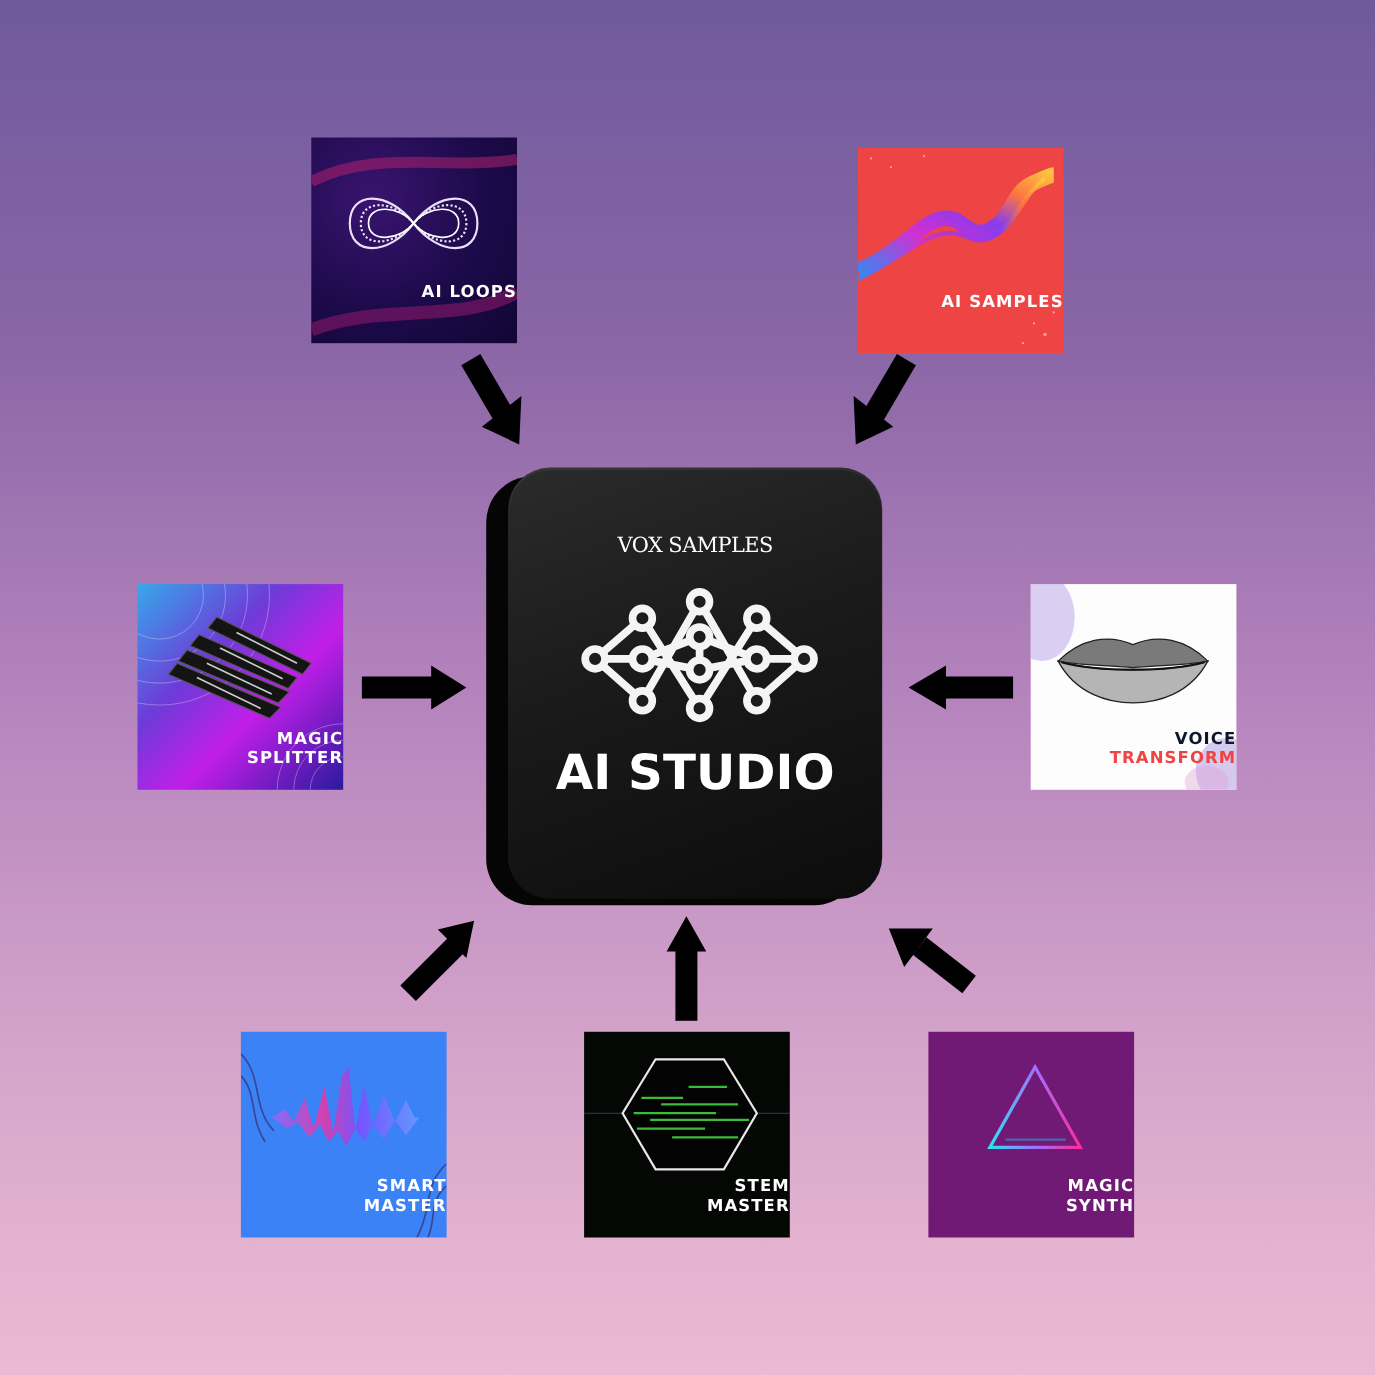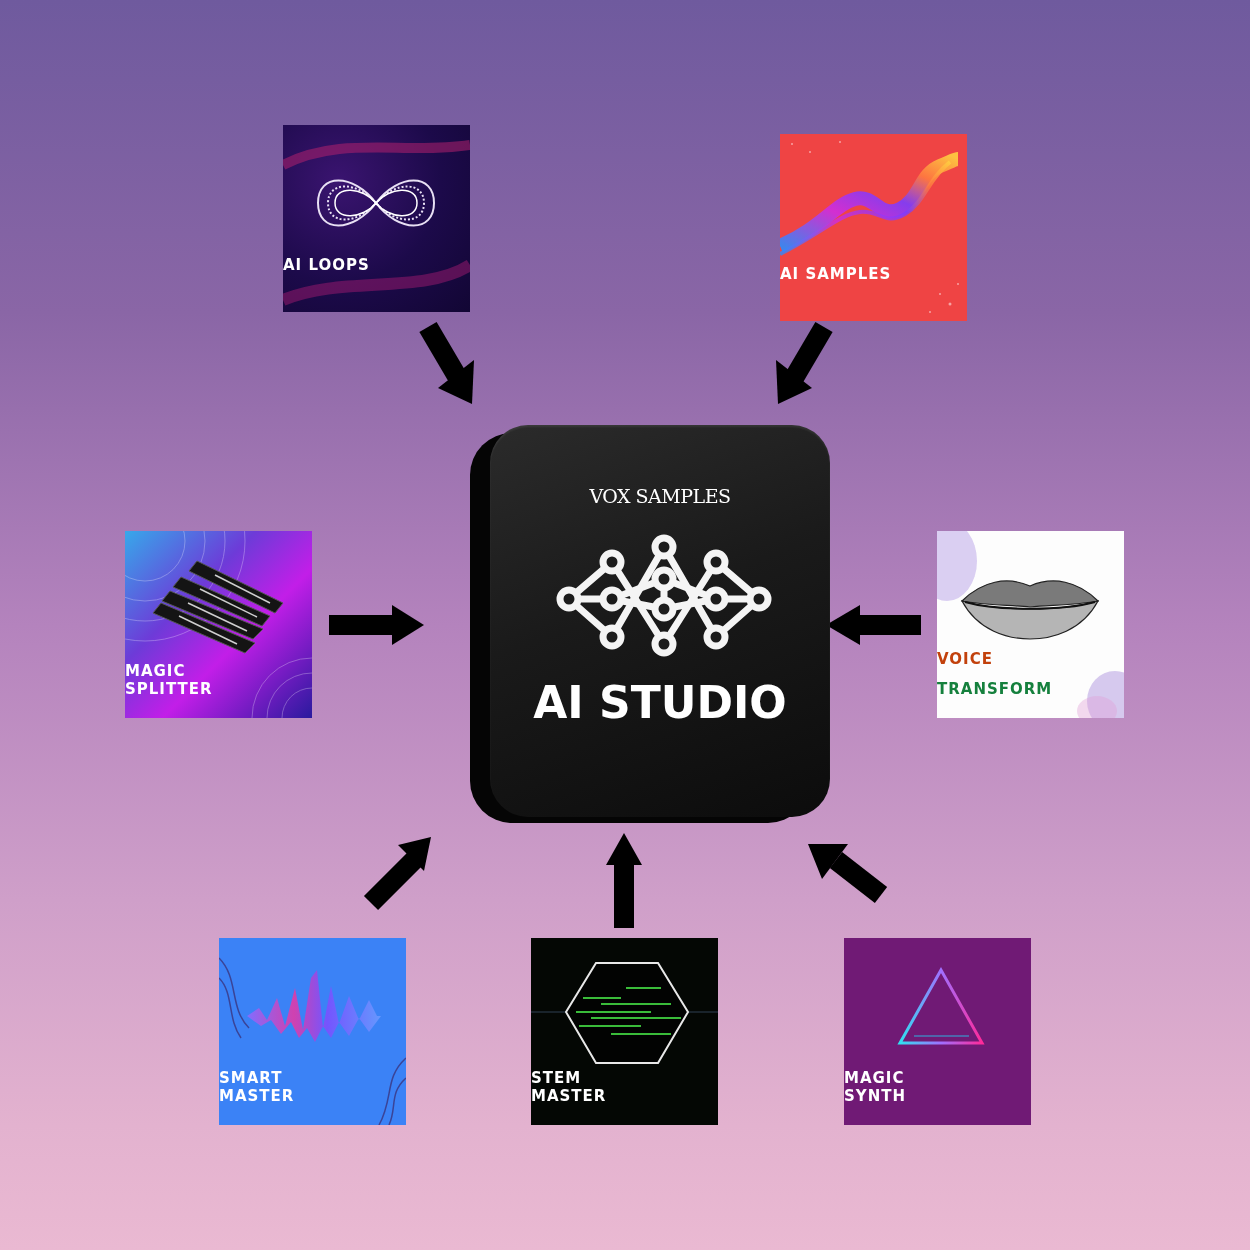--- a/index.html
+++ b/index.html
@@ -6,34 +6,34 @@
   body {
     width:1250px; height:1250px; overflow:hidden; position:relative;
     background: linear-gradient(180deg, #6f5a9e 0%, #8a66a6 25%, #b483bd 50%, #cf9fc9 72%, #e3b2cf 90%, #eab9d2 100%);
     font-family: "DejaVu Sans", sans-serif;
   }
   .tile {
     position:absolute; width:187px; height:187px; overflow:hidden;
     box-sizing:border-box;
   }
   .tile-label {
-    position:absolute; left:0; right:0; text-align:left;
+    position:absolute; left:0; right:0; text-align:right;
     font-family:"DejaVu Sans", sans-serif; font-weight:bold;
     font-size:15px; letter-spacing:1px; line-height:18px; color:#ffffff;
   }
   .tile svg.art { position:absolute; left:0; top:0; }
   #t-loops { left:283px; top:125px; background: radial-gradient(ellipse at 30% 30%, #3a1470 0%, #1c0a4a 55%, #120634 100%); }
   #t-samples { left:780px; top:134px; background:#ef4444; }
   #t-stem { left:125px; top:531px; background: linear-gradient(135deg, #37a8ea 0%, #6d3bd8 35%, #c21ee8 60%, #2a1a9e 100%); }
   #t-voice { left:937px; top:531px; background:#fdfdfd; }
   #t-master { left:219px; top:938px; background:#3b82f6; }
   #t-midi { left:531px; top:938px; background:#040704; }
   #t-synth { left:844px; top:938px; background:#701a75; }
   .arrow { position:absolute; left:0; top:0; }
-  #box-wrap { position:absolute; left:442px; top:425px; width:362px; height:400px;margin-left:28px; }
+  #box-wrap { position:absolute; left:442px; top:425px; width:362px; height:400px; }
   #box-side {
     position:absolute; left:0; top:8px; width:340px; height:390px;
     background:#050505; border-radius:42px;
   }
   #box-front {
     position:absolute; left:20px; top:0; width:340px; height:392px;
     border-radius:38px;
     background: linear-gradient(160deg, #2b2b2b 0%, #1a1a1a 45%, #0c0c0c 100%);
     box-shadow: inset 0 2px 2px rgba(255,255,255,0.08);
   }
@@ -199,22 +199,22 @@
 
 <div class="tile" id="t-voice">
   <svg class="art" width="187" height="187" viewBox="0 0 187 187">
     <ellipse cx="10" cy="30" rx="30" ry="40" fill="#a58ae0" opacity="0.4"></ellipse>
     <ellipse cx="178" cy="170" rx="28" ry="30" fill="#9a7ad8" opacity="0.4"></ellipse>
     <ellipse cx="160" cy="180" rx="20" ry="15" fill="#e0a0d8" opacity="0.4"></ellipse>
     <path d="M25,70 C45,50 70,45 93,55 C116,45 141,50 161,70 C140,74 115,74 93,76 C71,74 46,74 25,70 Z" fill="#7a7a7a" stroke="#222" stroke-width="1.2"></path>
     <path d="M25,70 C46,76 71,78 93,78 C115,78 140,76 161,70 C145,100 115,108 93,108 C71,108 41,100 25,70 Z" fill="#b5b5b5" stroke="#222" stroke-width="1.2"></path>
     <path d="M28,71 C60,80 126,80 158,71" stroke="#111" stroke-width="2" fill="none"></path>
   </svg>
-  <div class="tile-label" style="top:119px;color:#c2410c">VOICE</div>
-  <div class="tile-label" style="top:149px;color:#15803d">TRANSFORM</div>
+  <div class="tile-label" style="top:131px;color:#0f172a">VOICE</div>
+  <div class="tile-label" style="top:149px;color:#ef4444">TRANSFORM</div>
 </div>
 
 <div class="tile" id="t-master">
   <svg class="art" width="187" height="187" viewBox="0 0 187 187">
     <defs>
       <linearGradient id="wav" x1="0" y1="0" x2="1" y2="0">
         <stop offset="0" stop-color="#8a6aff"></stop>
         <stop offset="0.35" stop-color="#e03aa8"></stop>
         <stop offset="0.6" stop-color="#7a50ff"></stop>
         <stop offset="1" stop-color="#6a9aff"></stop>

